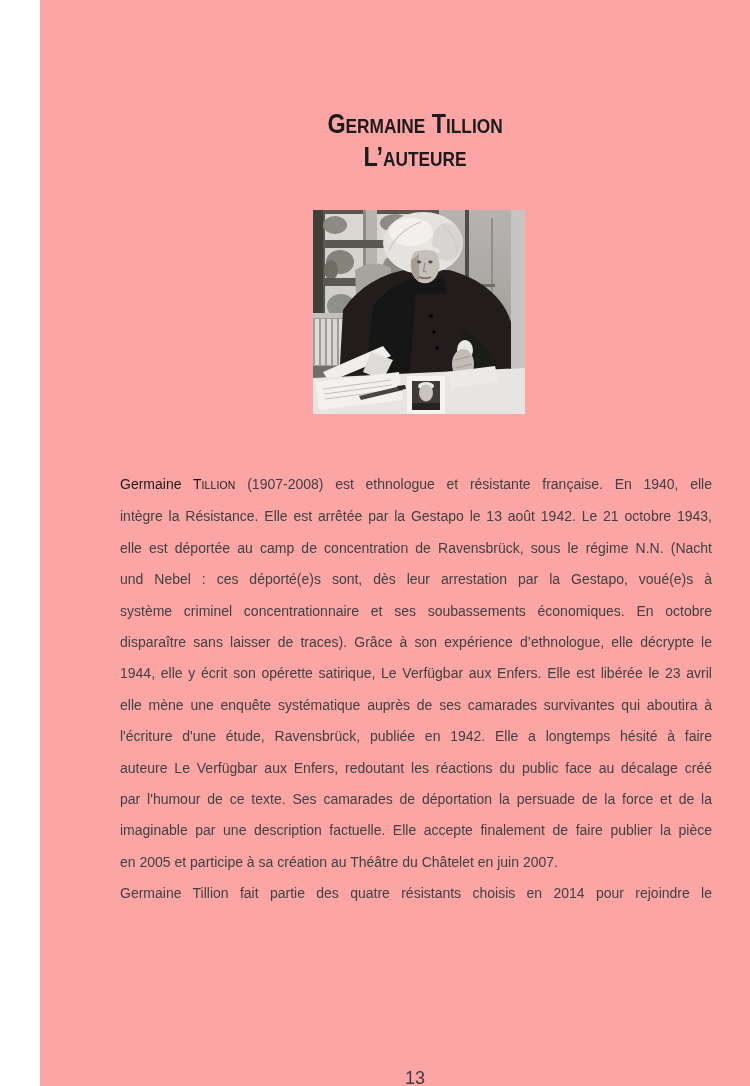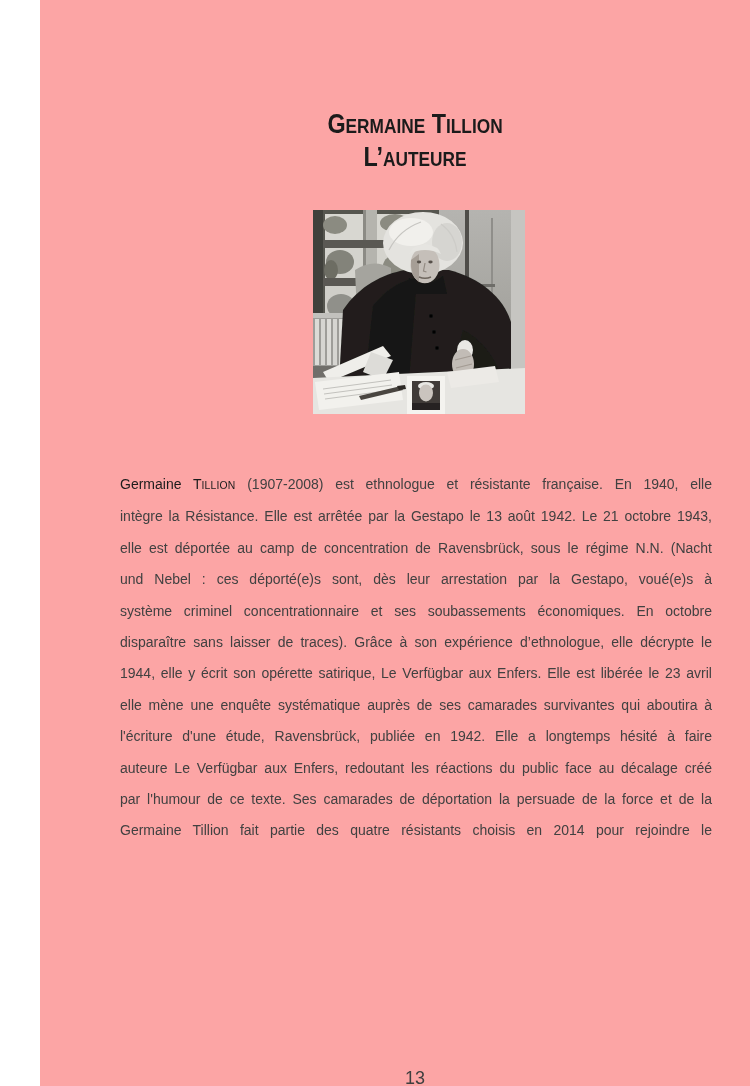--- a/index.html
+++ b/index.html
@@ -167,18 +167,20 @@
       <div class="line"><span>intègre la Résistance. Elle est arrêtée par la Gestapo le 13 août 1942. Le 21 octobre 1943,</span></div>
       <div class="line"><span>elle est déportée au camp de concentration de Ravensbrück, sous le régime N.N. (</span><span class="i">Nacht</span></div>
       <div class="line"><span class="i">und Nebel</span><span> : ces déporté(e)s sont, dès leur arrestation par la Gestapo, voué(e)s à</span></div>
       <div class="line"><span>système criminel concentrationnaire et ses soubassements économiques. En octobre</span></div>
       <div class="line"><span>disparaître sans laisser de traces). Grâce à son expérience d’ethnologue, elle décrypte le</span></div>
       <div class="line"><span>1944, elle y écrit son opérette satirique, </span><span class="i">Le Verfügbar aux Enfers</span><span>. Elle est libérée le 23 avril</span></div>
       <div class="line"><span>elle mène une enquête systématique auprès de ses camarades survivantes qui aboutira à</span></div>
       <div class="line"><span>l'écriture d'une étude, </span><span class="i">Ravensbrück</span><span>, publiée en 1942. Elle a longtemps hésité à faire</span></div>
       <div class="line"><span>auteure </span><span class="i">Le Verfügbar aux Enfers,</span><span> redoutant les réactions du public face au décalage créé</span></div>
       <div class="line"><span>par l'humour de ce texte. Ses camarades de déportation la persuade de la force et de la</span></div>
+      <div class="line"><span>imaginable par une description factuelle. Elle accepte finalement de faire publier la pièce</span></div>
+      <div class="line last"><span>en 2005 et participe à sa création au Théâtre du Châtelet en juin 2007.</span></div>
       <div class="line"><span>Germaine Tillion fait partie des quatre résistants choisis en 2014 pour rejoindre le</span></div>
     </div>
 
   <div class="page-number">13</div>
 
 </div>
 
 </body></html>

